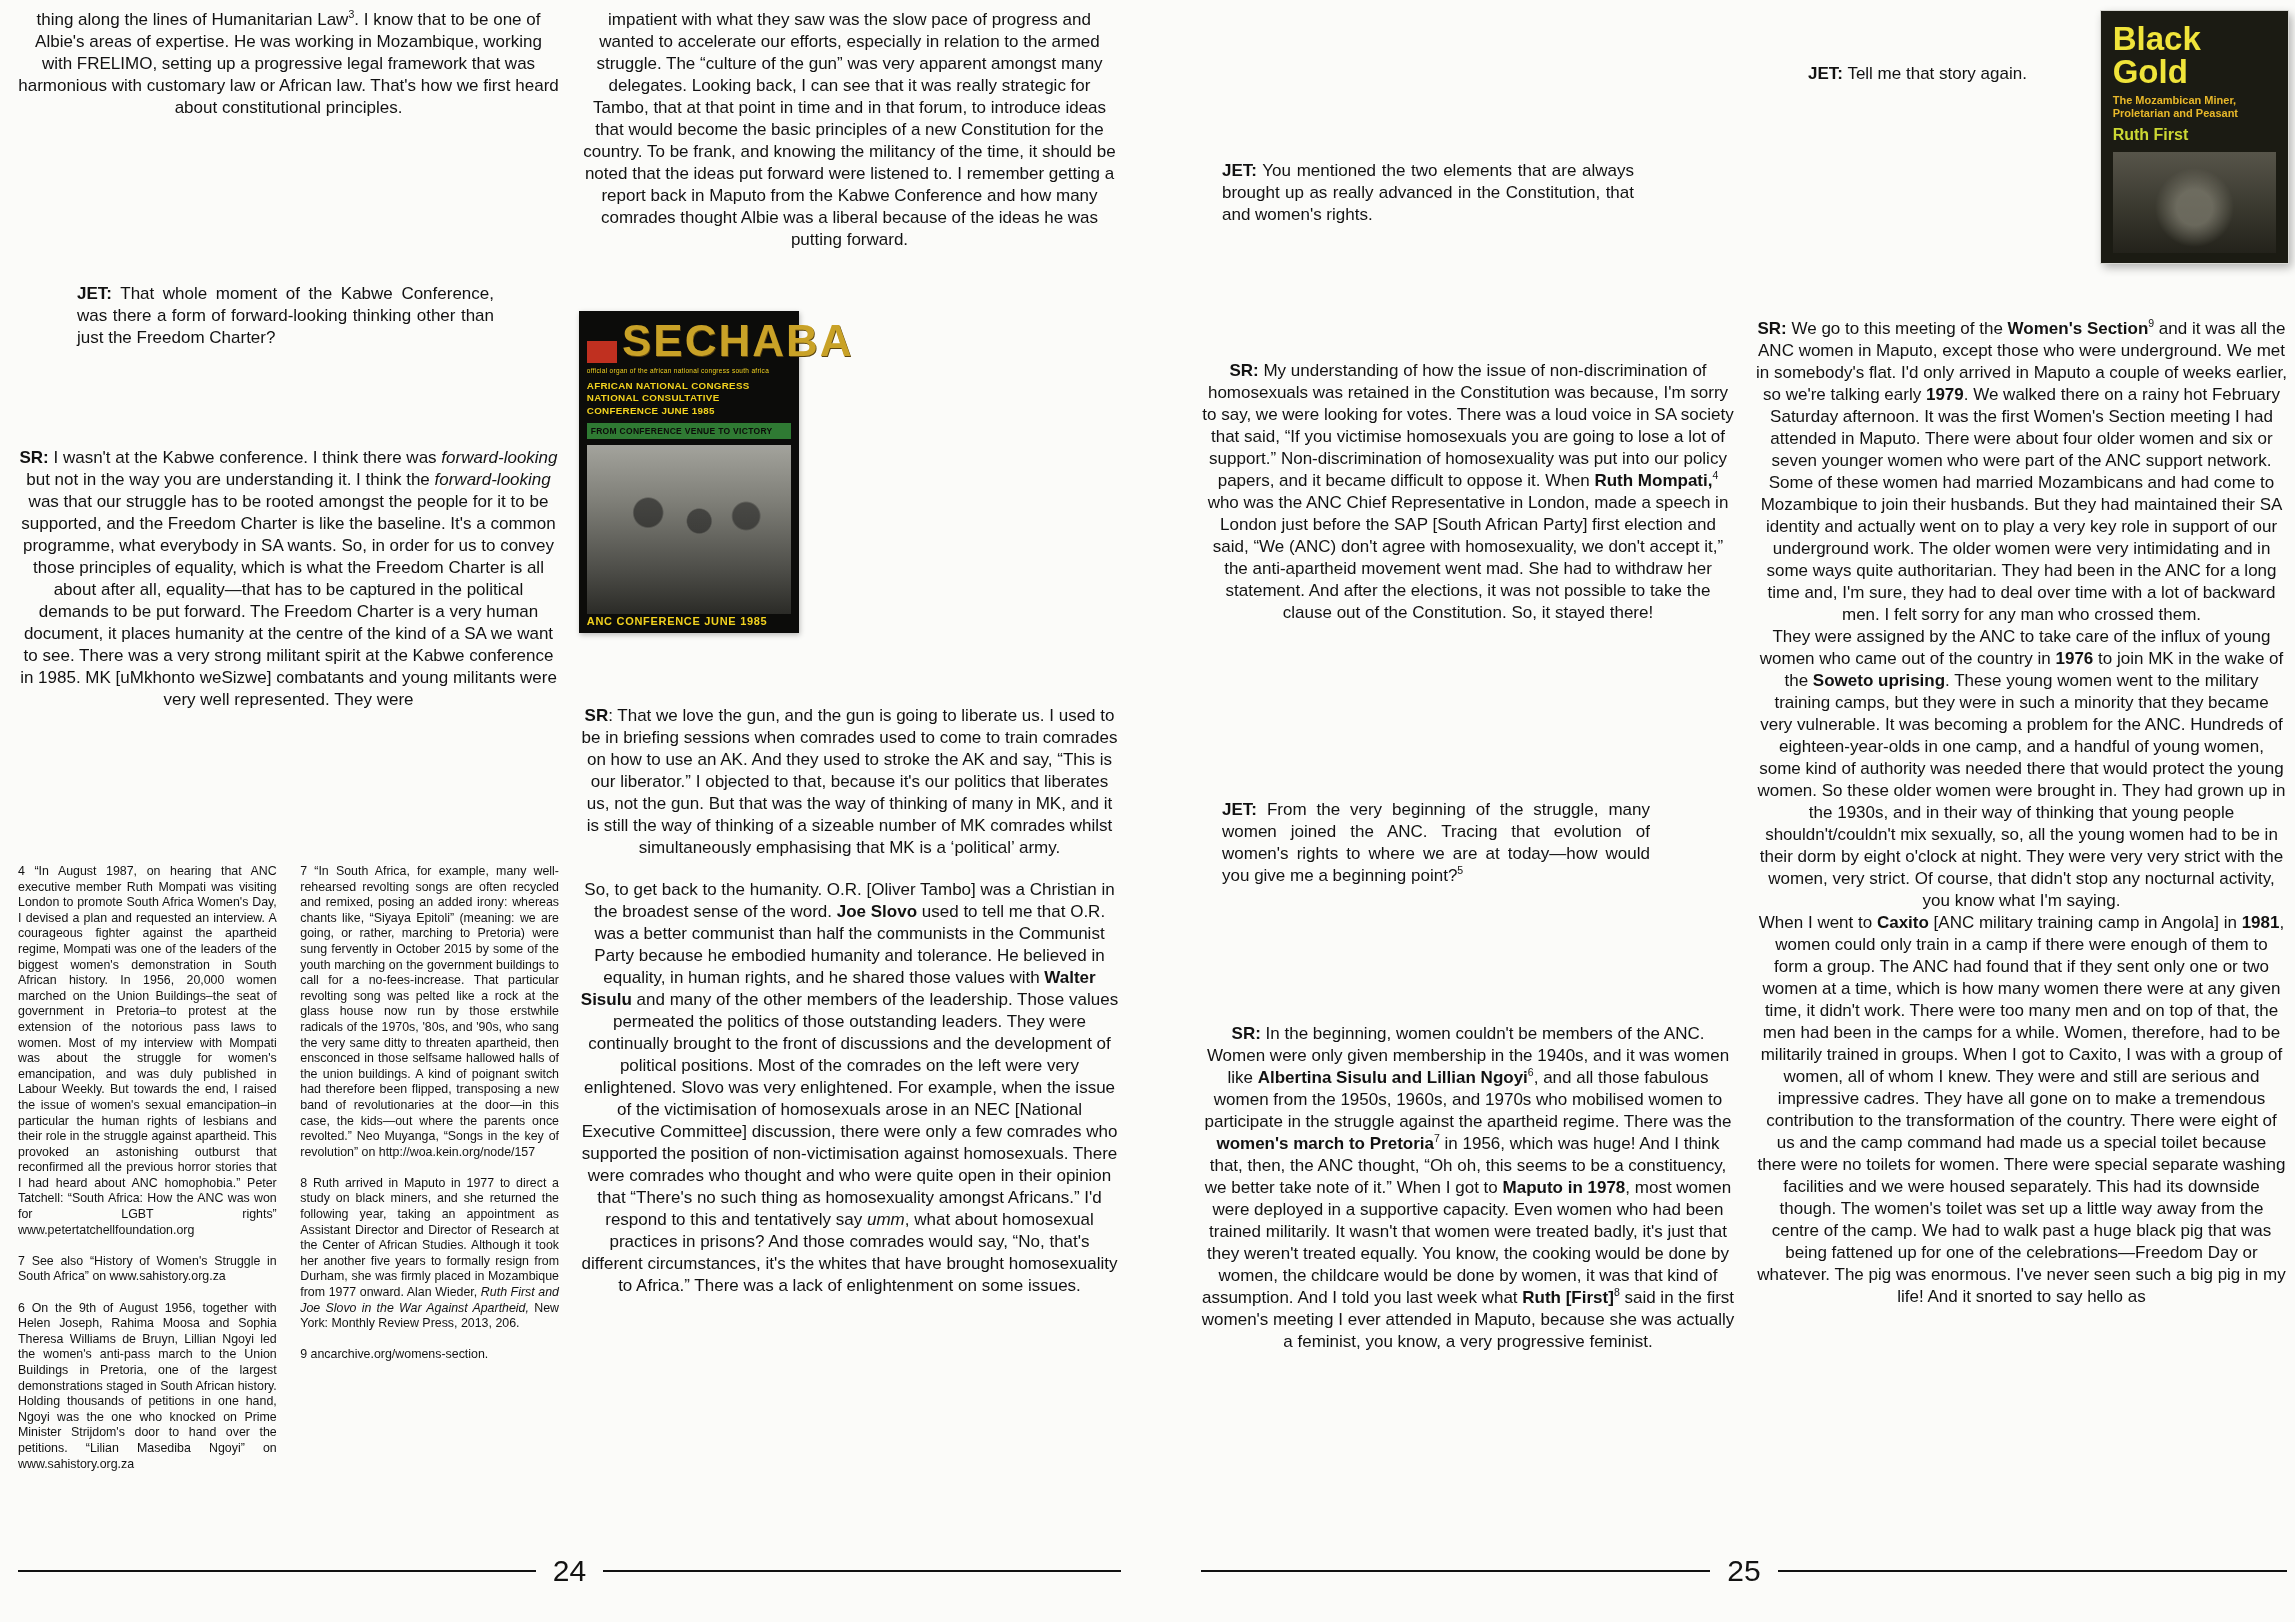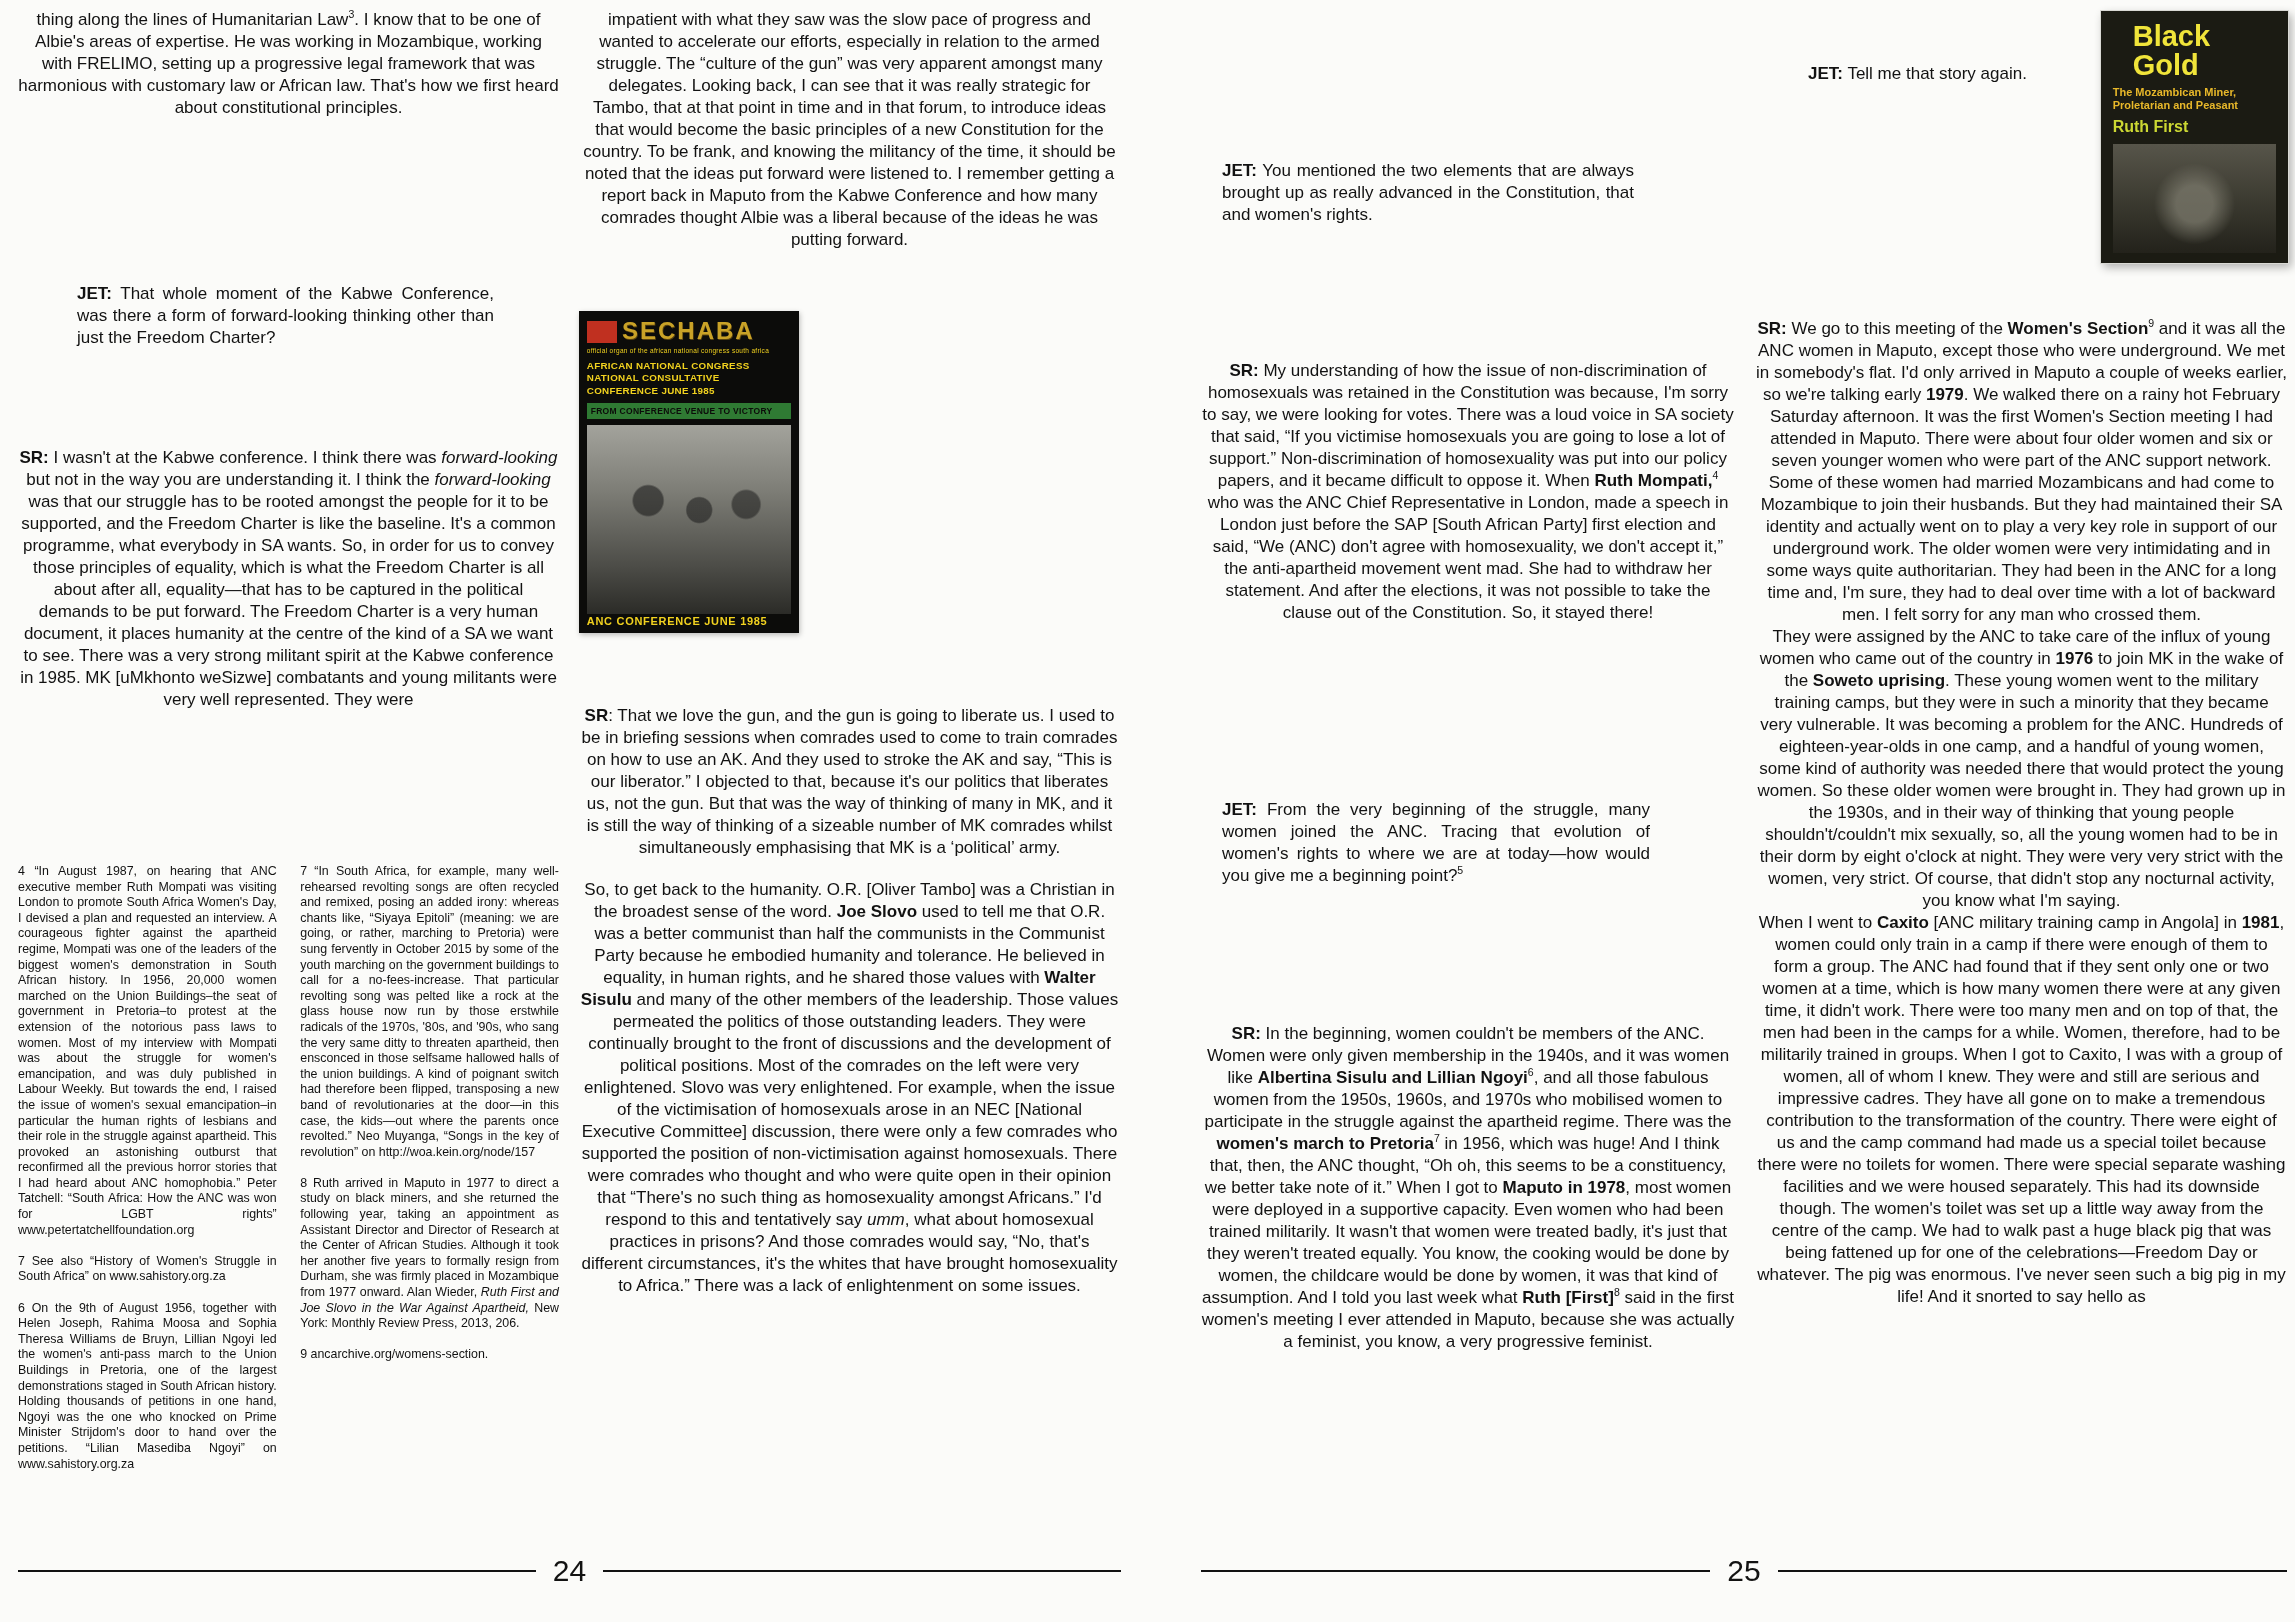--- a/index.html
+++ b/index.html
@@ -67,21 +67,21 @@
     background: #0c0c0a;
     padding: 7.8px 7.8px 6.5px 7.8px;
     display: flex;
     flex-direction: column;
     box-shadow: 1.3px 2px 5.2px rgba(0,0,0,0.25);
   }
   .sech-mast-row { display: flex; align-items: flex-end; gap: 5.2px; }
   .sech-redbox { width: 30px; height: 22px; background: #c03020; flex: none; }
   .sech-title {
     color: #c9a227;
-    font-size: 24px;
+    font-size: 44px;
     font-weight: 700;
     letter-spacing: 2px;
     line-height: 1;
     text-shadow: 0.7px 0.7px 0 #5a4410;
   }
   .sech-tagline {
     color: #f2d21f;
     font-size: 6.5px;
     margin-top: 3.9px;
     letter-spacing: 0.3px;
@@ -129,24 +129,23 @@
     height: 254px;
     background: #1b1b13;
     border: 0.7px solid #d9d9d4;
     box-shadow: 2.6px 3.9px 9px rgba(0,0,0,0.3);
     padding: 10.4px 11.7px;
     display: flex;
     flex-direction: column;
   }
   .bg-title {
     color: #f0e43a;
-    font-size: 29px;
+    font-size: 33px;
     font-weight: 700;
     line-height: 1.02;
-    margin-left: 20px;
   }
   .bg-sub {
     color: #e8b82a;
     font-size: 11px;
     font-weight: 700;
     line-height: 1.15;
     margin-top: 5.2px;
   }
   .bg-author {
     color: #ccd833;

